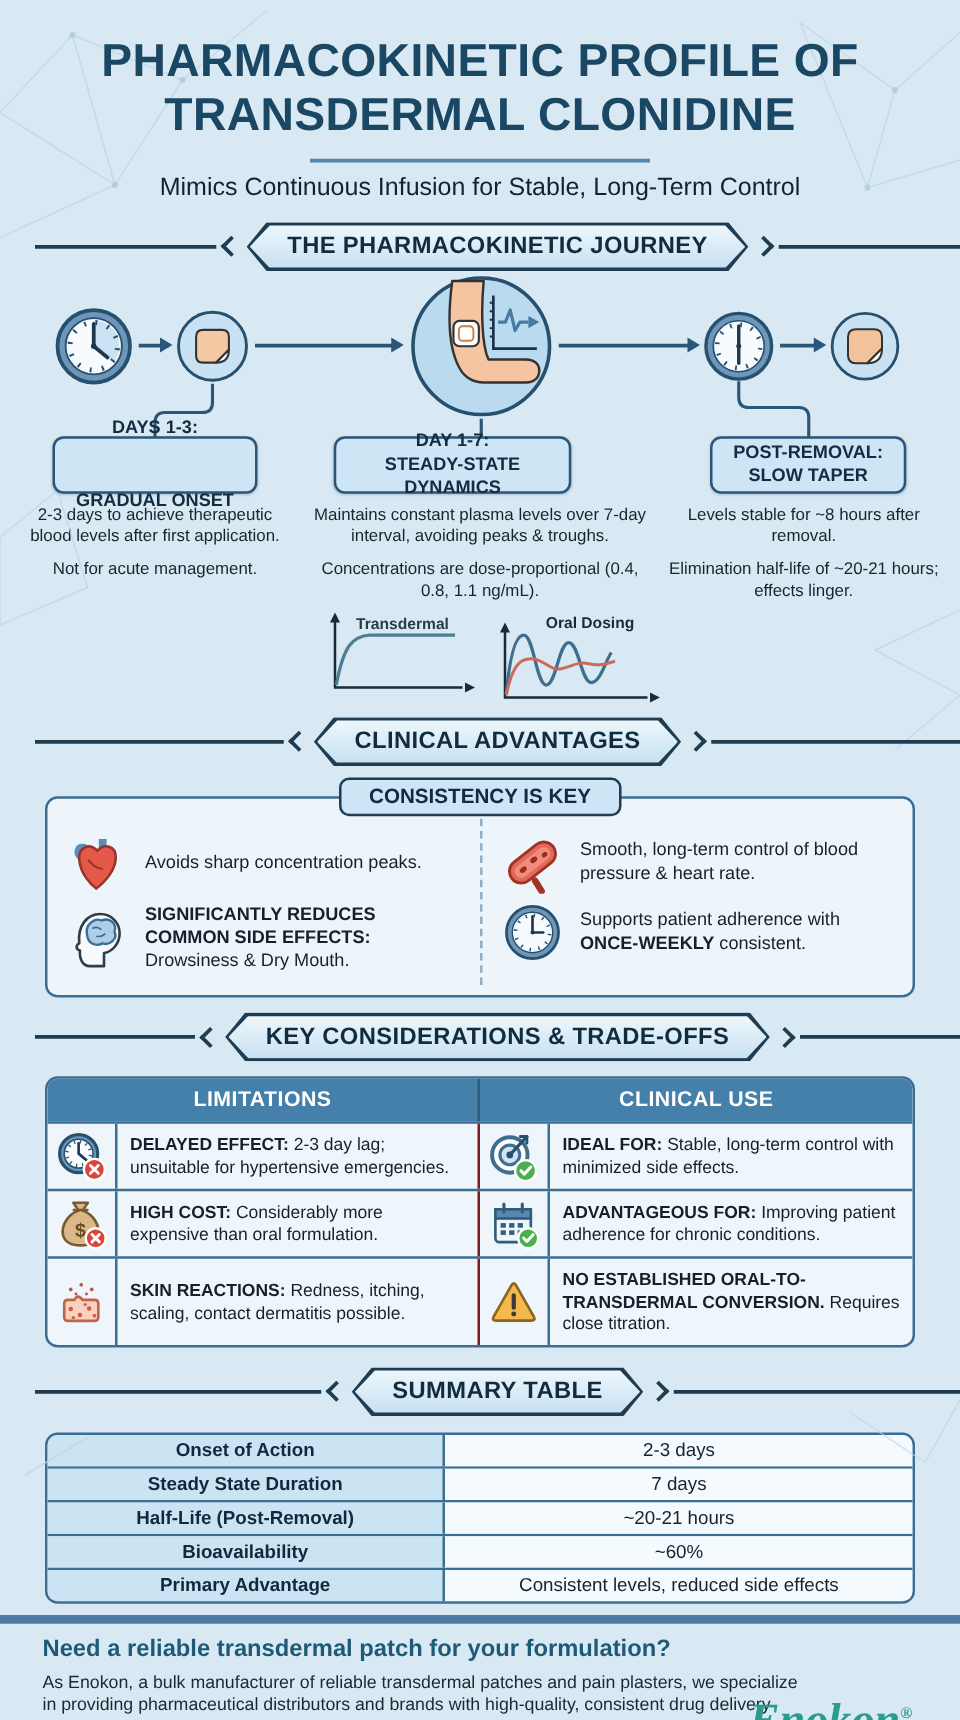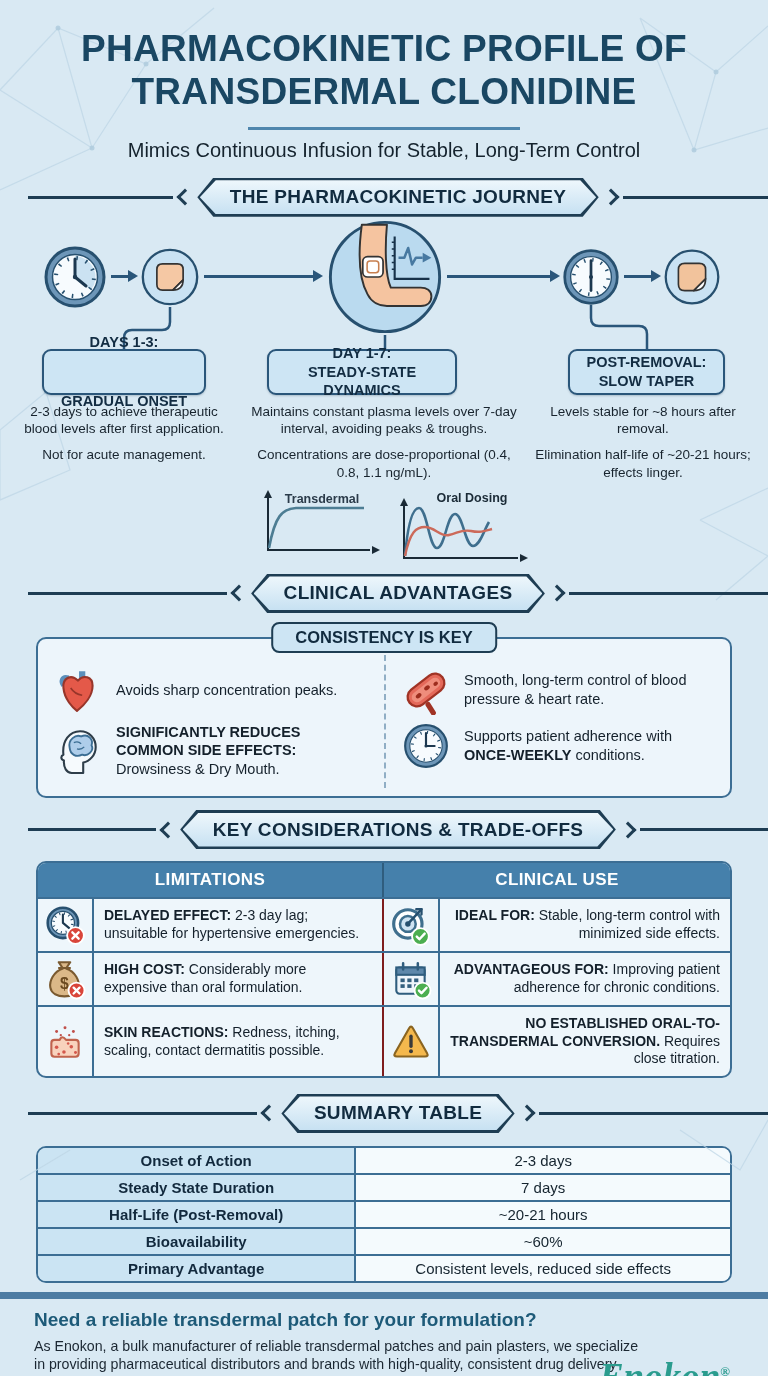--- a/index.html
+++ b/index.html
@@ -67,21 +67,21 @@
   .banner-cons { margin-top:12px; }
   .cons-table { margin:12px 36px 0; border:2.5px solid #3c6e94; border-radius:10px; overflow:hidden; background:#eef6fb; }
   .cons-head-row { display:grid; grid-template-columns:1fr 1fr; }
   .cons-head { background:#4580ab; color:#fff; font-weight:800; font-size:17px; letter-spacing:.4px;
     text-align:center; padding:7px 0; }
   .cons-head.first { border-right:2px solid #2f5d7e; }
   .cons-row { display:grid; grid-template-columns:56px 1fr 56px 1fr; border-top:2px solid #3c6e94; }
   .cons-icon { display:flex; align-items:center; justify-content:center; border-right:2px solid #3c6e94; padding:5px 2px; }
   .cons-text { padding:8px 10px; font-size:14px; font-weight:500; line-height:1.26; color:#14202b;
     border-right:2px solid #7f1d1d; display:flex; align-items:center; }
-  .cons-text.last { border-right:none;text-align:right; }
+  .cons-text.last { border-right:none; }
   .cons-text b { font-weight:800; }
 
   
   .banner-sum { margin-top:16px; }
   .sum-table { margin:13px 36px 0; border:2.5px solid #3c6e94; border-radius:10px; overflow:hidden; }
   .sum-row { display:grid; grid-template-columns:46% 54%; border-top:2px solid #3c6e94; }
   .sum-row.first { border-top:none; }
   .sum-label { background:#cbe4f3; font-weight:700; font-size:15px; color:#12293d; text-align:center;
     padding:4px 0; border-right:2px solid #3c6e94; }
   .sum-value { background:#f4fafd; font-size:15px; font-weight:500; color:#15242f; text-align:center; padding:4px 0; }
@@ -298,21 +298,21 @@
       <div class="adv-item">
         <span class="adv-ic">
           <svg width="46" height="46" viewBox="0 0 64 64">
             <circle cx="32" cy="32" r="29" fill="#6d96b8" stroke="#27506f" stroke-width="3"></circle>
             <circle cx="32" cy="32" r="22.5" fill="#f7fbfe" stroke="#27506f" stroke-width="1.5"></circle>
             <circle cx="32" cy="32" r="19" fill="none" stroke="#27506f" stroke-width="4" stroke-dasharray="1.6 8.35" transform="rotate(-86 32 32)"></circle>
             <path d="M32 32 V14 M32 32 H44" stroke="#1c3850" stroke-width="3" stroke-linecap="round" fill="none"></path>
             <circle cx="32" cy="32" r="2.2" fill="#1c3850"></circle>
           </svg>
         </span>
-        <span class="adv-text"><span>Supports patient adherence with </span><b>ONCE-WEEKLY</b><span> conditions.</span></span>
+        <span class="adv-text"><span>Supports patient adherence with </span><b>ONCE-WEEKLY</b><span> consistent.</span></span>
       </div>
     </div>
   </div>
 </div>
 
 <div class="banner-row banner-cons">
   <div class="hline"></div>
   <span class="chev l"></span>
   <div class="hexa">
     <div class="hexa-in">KEY CONSIDERATIONS &amp; TRADE-OFFS</div>

